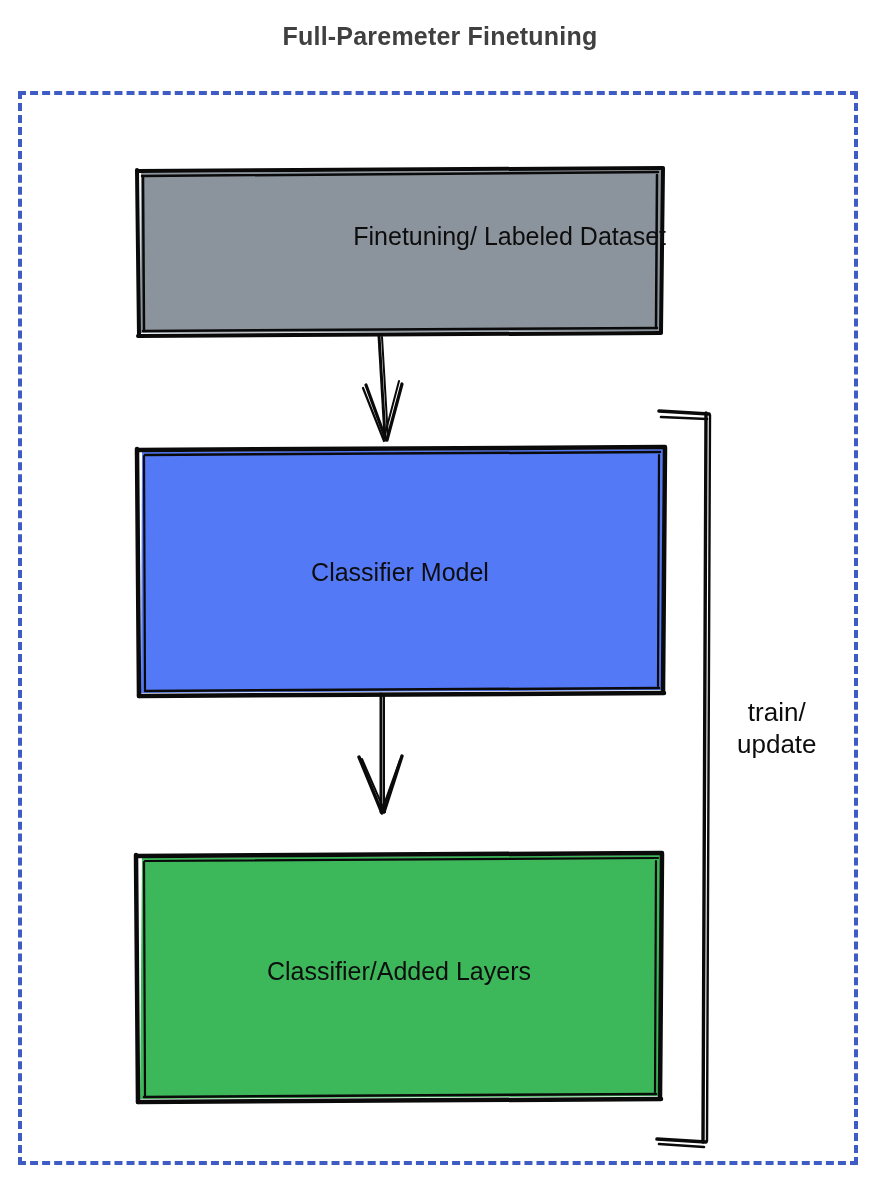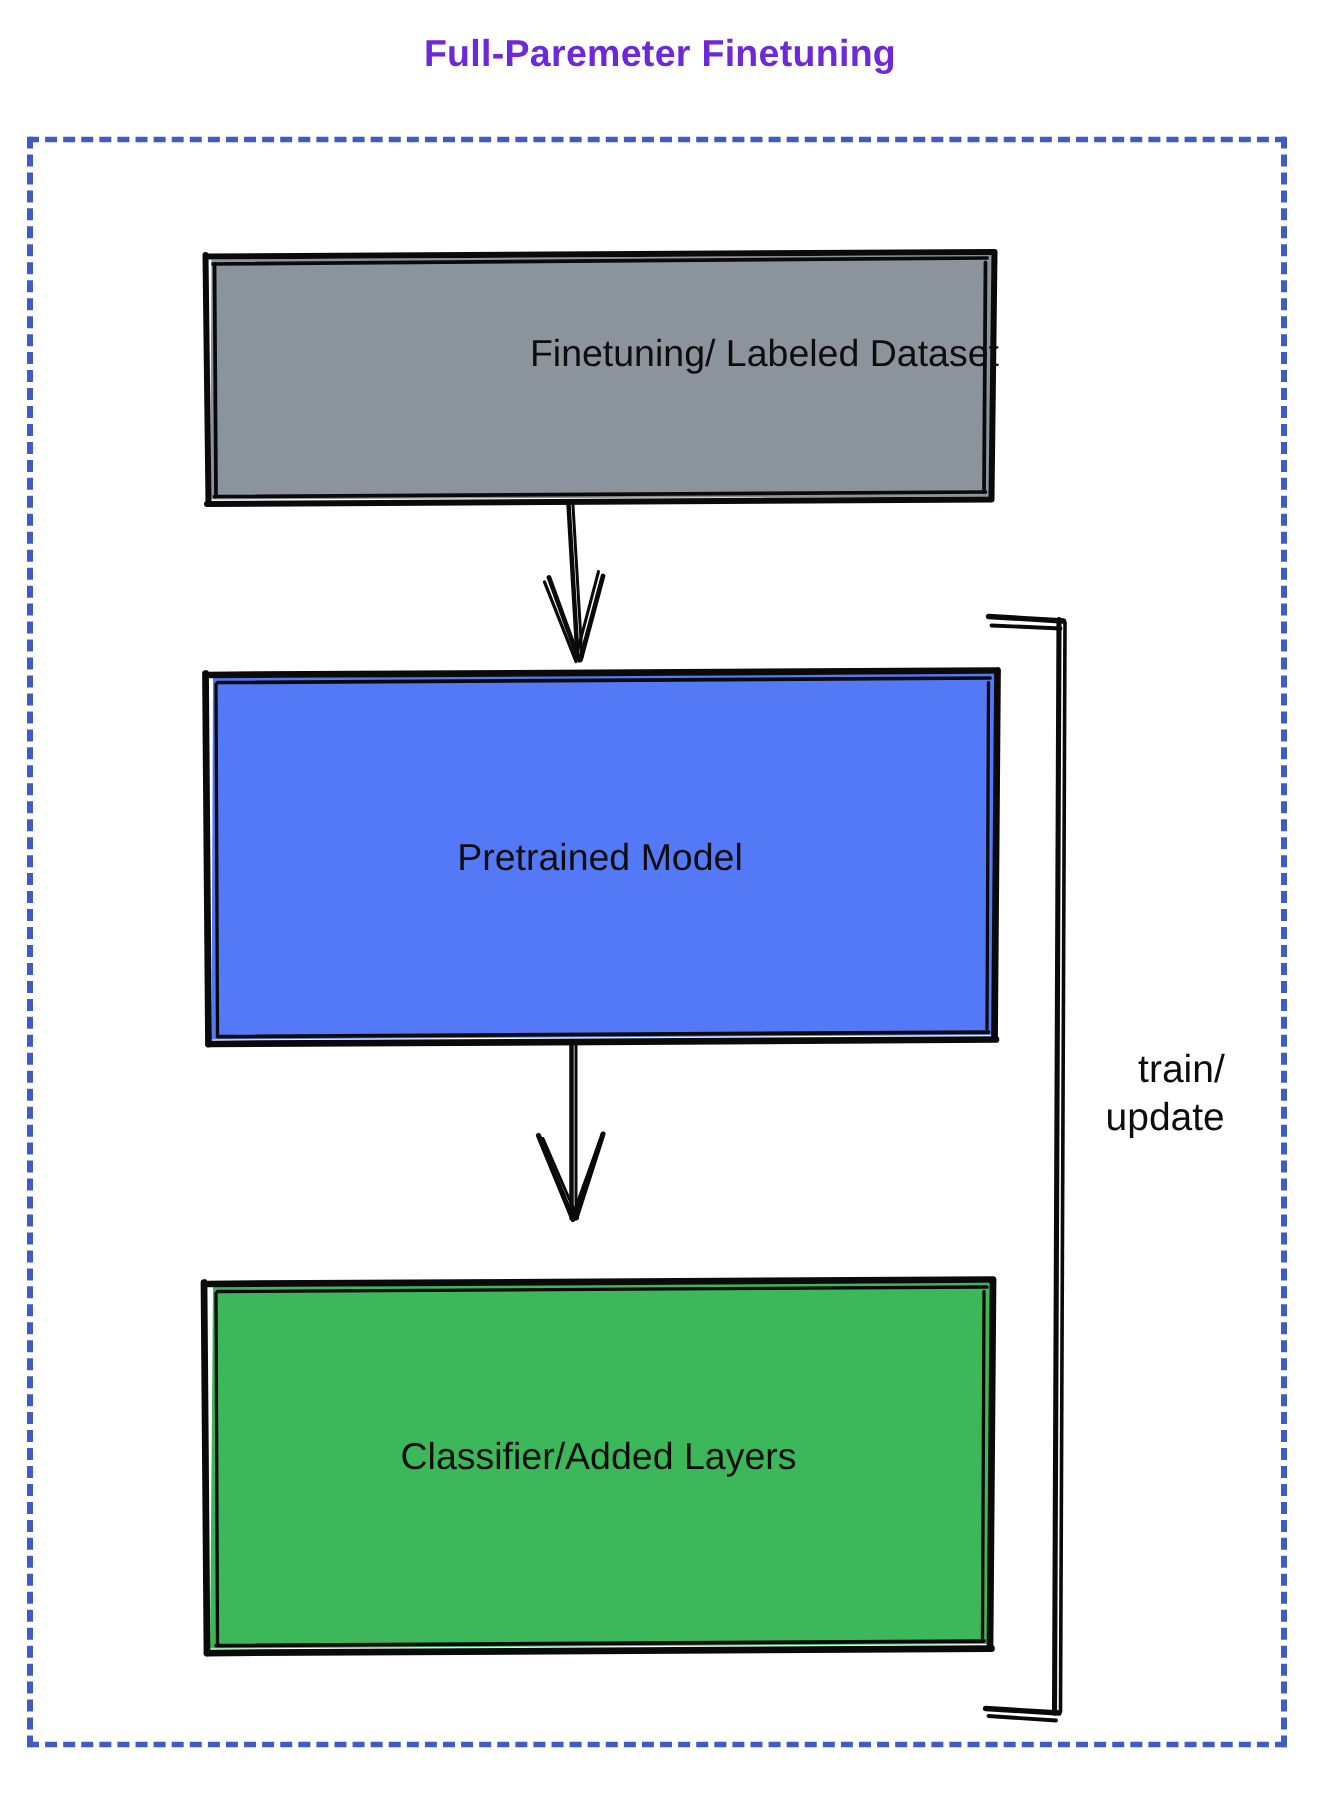--- a/index.html
+++ b/index.html
@@ -27,21 +27,21 @@
   .diagram-title {
     position: absolute;
     left: 0;
     top: 22px;
     width: 880px;
     text-align: center;
     font-family: "Liberation Sans", sans-serif;
     font-size: 25px;
     font-weight: 600;
     letter-spacing: 0.2px;
-    color: #6d28d9;
+    color: #404040;
     white-space: nowrap;
   }
 
   
   .frame {
     position: absolute;
     left: 18px;
     top: 91px;
     width: 840px;
     height: 1074px;
@@ -95,21 +95,21 @@
   
   .edge-label {
     position: absolute;
     left: 737px;
     top: 696px;
     font-family: "Liberation Sans", sans-serif;
     font-size: 26px;
     line-height: 32px;
     color: #0d0d0d;
     white-space: pre;
-    text-align: right;
+    text-align: center;
   }
 </style>
 </head>
 <body>
 
 <div class="diagram-title">Full-Paremeter Finetuning</div>
 
 <div class="frame"></div>
 
 <svg id="canvas" viewBox="0 0 880 1200" xmlns="http://www.w3.org/2000/svg">
@@ -180,21 +180,21 @@
     <path d="M706,1142 L657,1139" stroke="#0a0a0a" stroke-width="3.6" fill="none" stroke-linecap="round"></path>
     <path d="M704,1147 L659,1144" stroke="#0a0a0a" stroke-width="2.6" fill="none" stroke-linecap="round"></path>
   </g>
 </svg>
 
 <div class="node" id="node-dataset">
   <div class="node-label">Finetuning/ Labeled Dataset</div>
 </div>
 
 <div class="node" id="node-pretrained">
-  <div class="node-label">Pretrained Model</div>
+  <div class="node-label">Classifier Model</div>
 </div>
 
 <div class="node" id="node-classifier">
   <div class="node-label">Classifier/Added Layers</div>
 </div>
 
 <div class="edge-label">train/
 update</div>
 
 </body></html>

